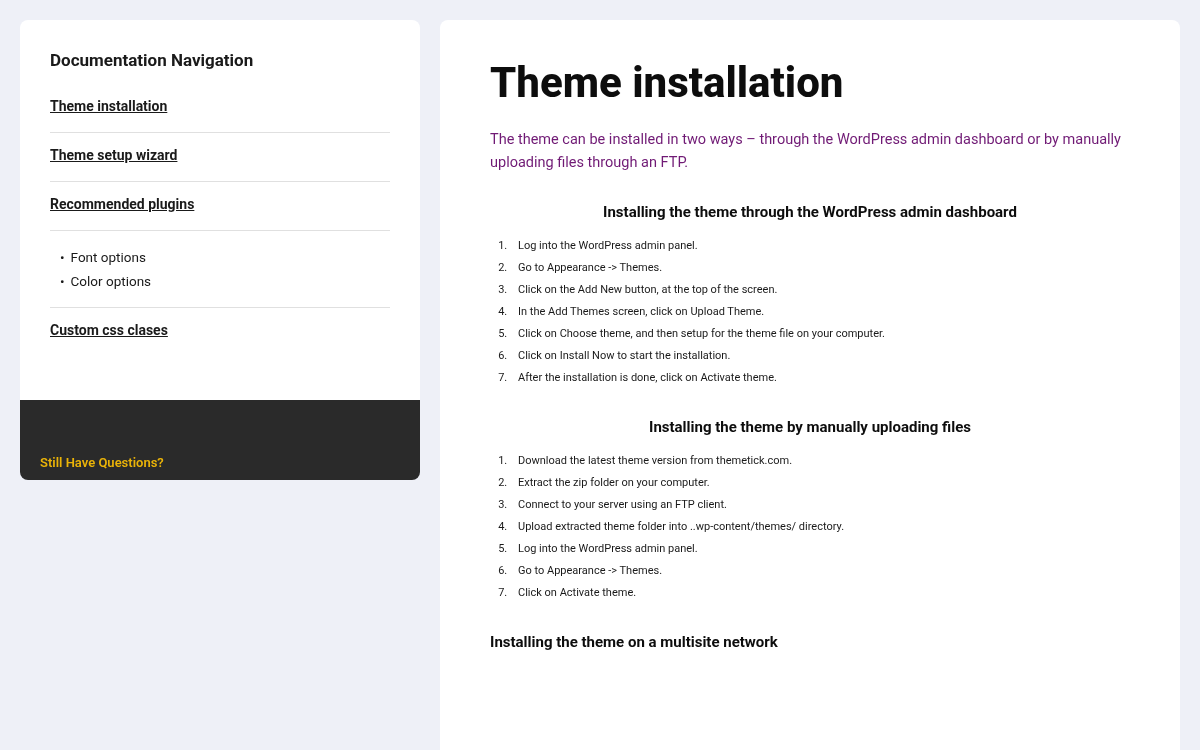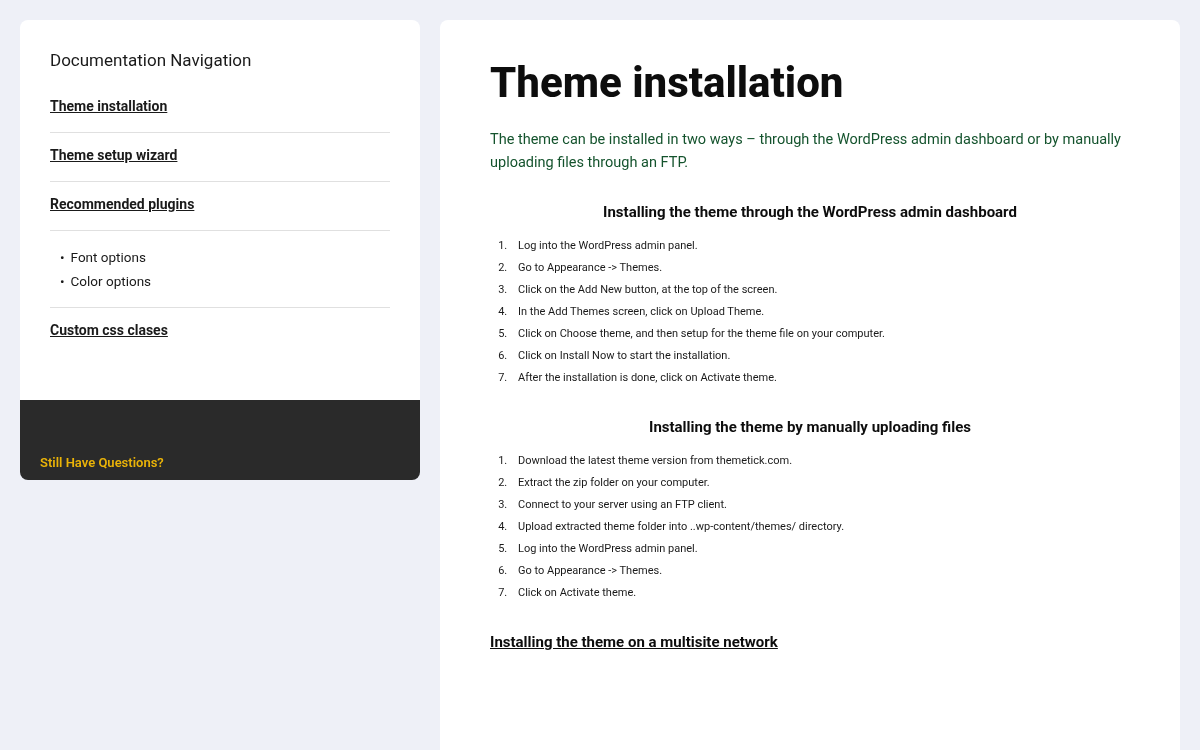--- a/index.html
+++ b/index.html
@@ -25,21 +25,21 @@
       width: 400px;
       min-width: 400px;
       background: #ffffff;
       border-radius: 8px 8px 0 0;
       padding: 30px 30px 30px 30px;
       overflow-y: auto;
     }
 
     .sidebar-title {
       font-size: 17px;
-      font-weight: 400;
+      font-weight: 700;
       color: #1a1a1a;
       margin-bottom: 28px;
     }
 
     .nav-section {
       border-bottom: 1px solid #e0e0e0;
       padding-bottom: 14px;
       margin-bottom: 14px;
     }
 
@@ -85,38 +85,37 @@
     .page-title {
       font-size: 42px;
       font-weight: 800;
       color: #0d0d0d;
       margin-bottom: 22px;
       line-height: 1.1;
     }
 
     .intro-text {
       font-size: 14.5px;
-      color: #14532d;
+      color: #701a75;
       line-height: 1.6;
       margin-bottom: 28px;
     }
 
     .section-heading {
       font-size: 15px;
       font-weight: 700;
       color: #0d0d0d;
       margin-bottom: 14px;
       text-align: center;
     }
 
     .section-heading-underline {
       font-size: 15px;
       font-weight: 700;
       color: #0d0d0d;
-      text-decoration: underline;
     }
 
     ol {
       padding-left: 20px;
       margin-bottom: 28px;
     }
 
     ol li {
       font-size: 11px;
       color: #1a1a1a;

